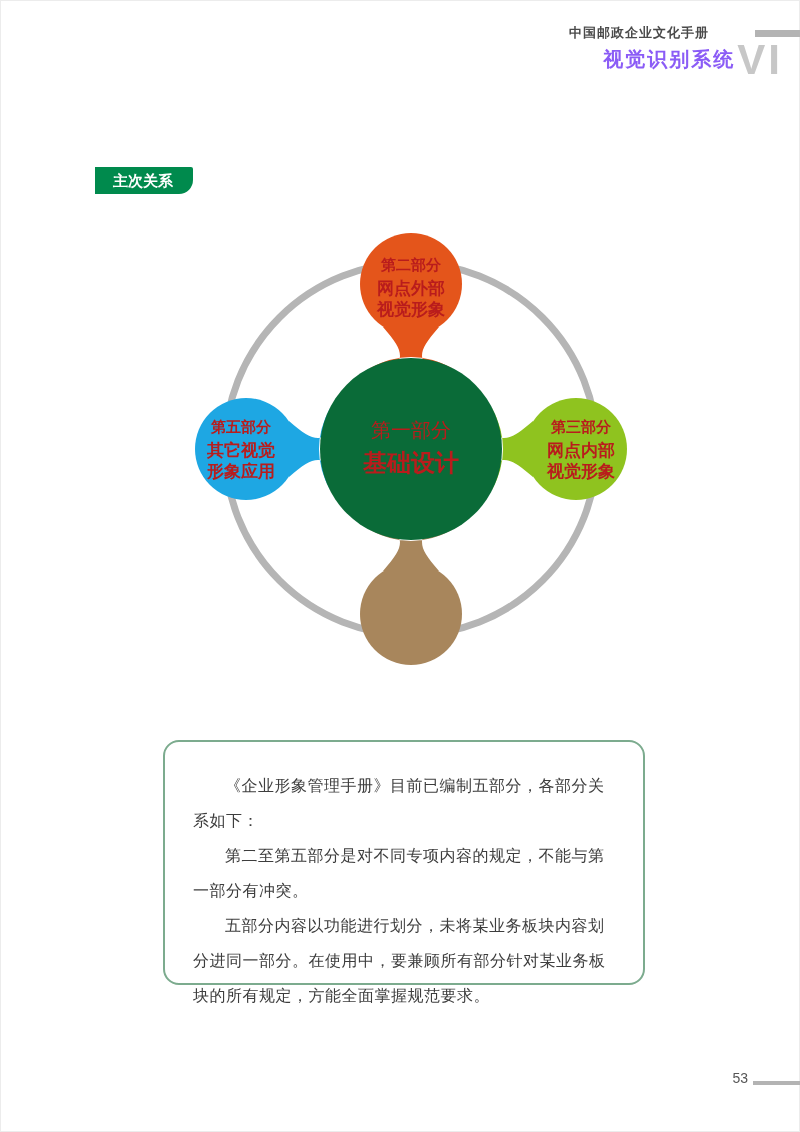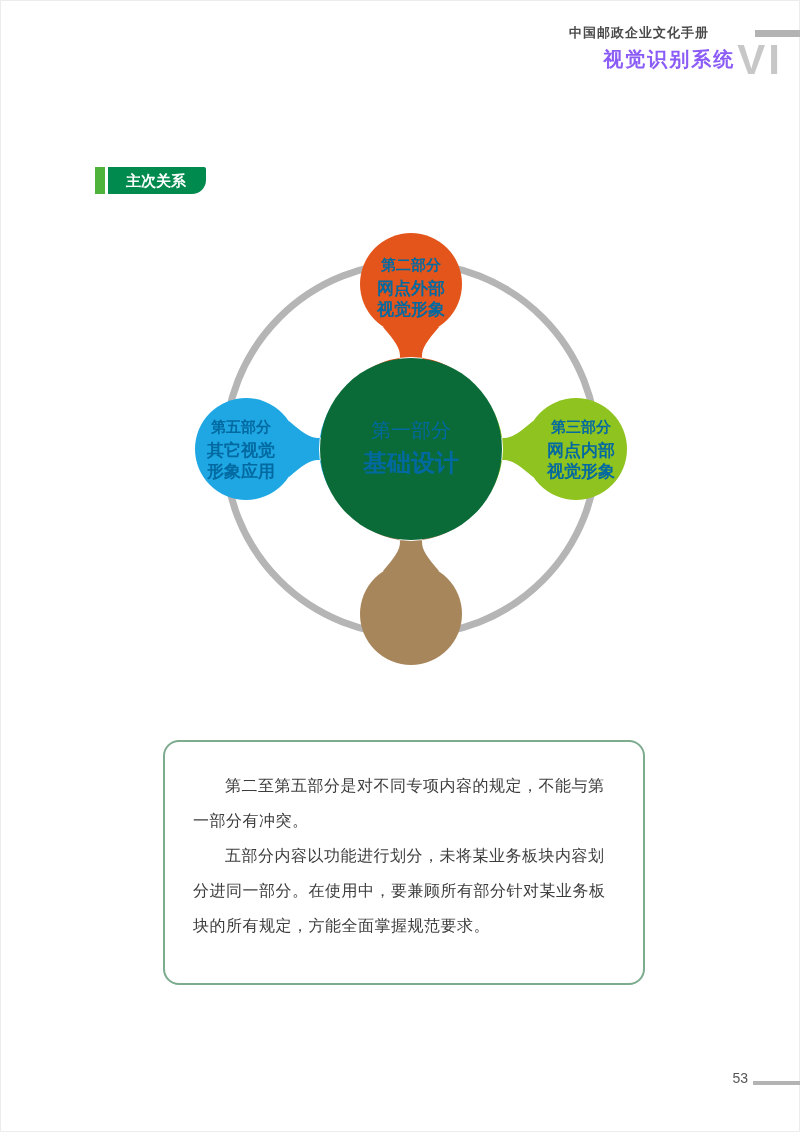--- a/index.html
+++ b/index.html
@@ -11,33 +11,33 @@
   }
   
   .hdr-row1{position:absolute;top:24px;right:0;display:flex;align-items:center;gap:40px;}
   .hdr-title{font-size:13px;font-weight:bold;color:#4a4a4a;letter-spacing:1px;}
   .hdr-bar{width:45px;height:7px;background:#b3b3b3;margin-left:6px;}
   .hdr-row2{position:absolute;top:42px;right:17px;display:flex;align-items:flex-start;}
   .hdr-sub{font-size:20px;font-weight:bold;color:#8b5cf6;letter-spacing:2px;margin-top:4px;}
   .hdr-vi{font-size:42px;line-height:36px;font-weight:bold;color:#c7c7c7;letter-spacing:3px;margin-left:2px;}
   
   .sec-title{position:absolute;left:95px;top:112px;font-size:24px;color:#3e3e3e;letter-spacing:1px;}
-  .badge{position:absolute;left:95px;top:167px;height:27px;display:flex;}
+  .badge{position:absolute;left:95px;top:167px;height:27px;display:flex;flex-direction:column;}
   .badge-bar{width:10px;height:27px;background:#4db33a;margin-right:3px;}
   .badge-main{
     background:#008a4d;color:#fff;font-size:15px;font-weight:bold;
     line-height:27px;padding:0 20px 0 18px;
     border-radius:0 2px 14px 0;
   }
   
   .diagram{position:absolute;left:0;top:218px;width:800px;height:470px;}
   .diagram svg{position:absolute;left:0;top:0;}
   .node-label{
     position:absolute;transform:translate(-50%,-50%);
-    text-align:center;color:#0369a1;white-space:nowrap;
+    text-align:center;color:#b91c1c;white-space:nowrap;
   }
   .node-label .part{font-size:15px;font-weight:bold;line-height:19px;margin-bottom:4px;}
   .node-label .line{font-size:17px;font-weight:bold;line-height:21px;}
   .center-label .part-center{font-size:20px;font-weight:normal;line-height:26px;margin-bottom:6px;}
   .center-label .name-center{font-size:24px;font-weight:bold;line-height:28px;}
   
   .textbox{
     position:absolute;left:163px;top:740px;width:482px;height:245px;
     border:2px solid #7cab8e;border-radius:16px;box-sizing:border-box;
     padding:26px 28px 0 28px;
@@ -114,20 +114,21 @@
       <div class="line">其它视觉</div>
       <div class="line">形象应用</div>
     </div>
     <div class="node-label center-label" style="left:411px;top:229px">
       <div class="part-center">第一部分</div>
       <div class="name-center">基础设计</div>
     </div>
   </div>
 
   <div class="textbox">
+    <p>《企业形象管理手册》目前已编制五部分，各部分关系如下：</p>
     <p>第二至第五部分是对不同专项内容的规定，不能与第一部分有冲突。</p>
     <p>五部分内容以功能进行划分，未将某业务板块内容划分进同一部分。在使用中，要兼顾所有部分针对某业务板块的所有规定，方能全面掌握规范要求。</p>
   </div>
 
   <div class="pagenum">53</div>
   <div class="footer-bar"></div>
 
 </div>
 
 </body></html>

